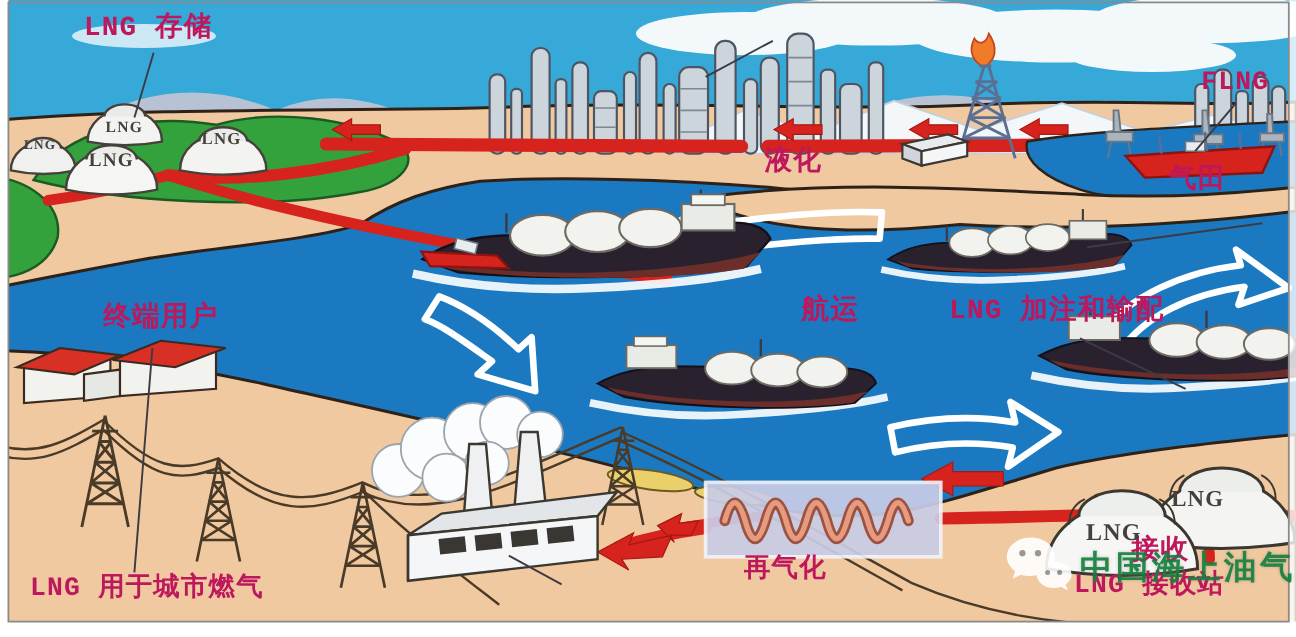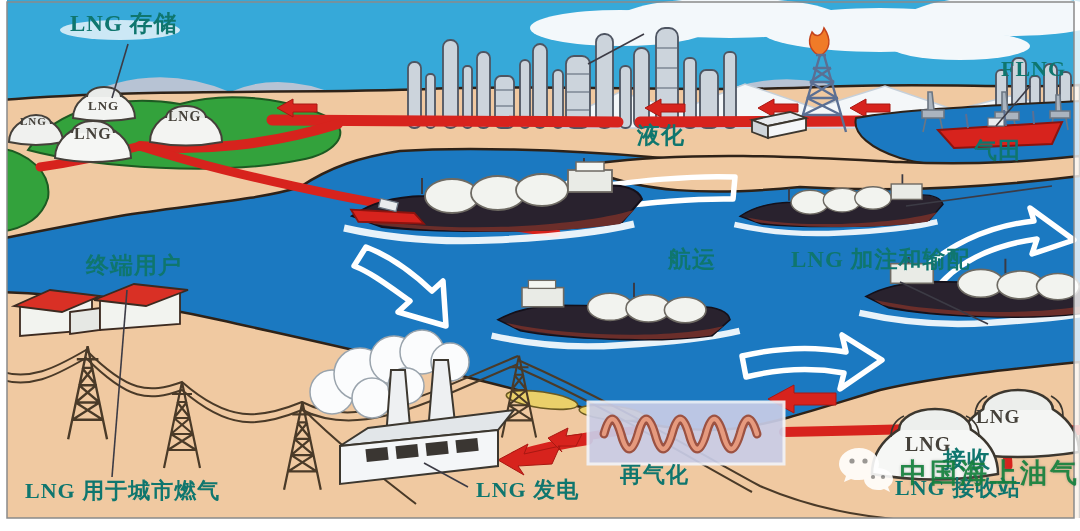--- a/index.html
+++ b/index.html
@@ -1,20 +1,20 @@
 <!DOCTYPE html>
 <html><head>
 <meta charset="utf-8">
 <style>
   html,body{margin:0;padding:0;background:#fff;}
   .scene{position:relative;width:1080px;height:531px;overflow:hidden;background:#fff;
          font-family:"Liberation Serif","DejaVu Serif",serif;}
   .scene svg.bg{position:absolute;left:0;top:0;}
-  .lbl{position:absolute;font-size:23px;font-weight:700;color:#0f766e;white-space:nowrap;
-       letter-spacing:1px;line-height:1;}
+  .lbl{position:absolute;font-size:23px;font-weight:700;color:#be185d;white-space:nowrap;
+       letter-spacing:1px;line-height:1;font-family:Liberation Mono, monospace;}
   .lbl.big{font-size:22px;}
   .tanklbl{position:absolute;font-weight:700;color:#45413a;letter-spacing:1px;line-height:1;}
   .watermark{position:absolute;left:836px;top:446px;display:flex;align-items:center;gap:6px;
              opacity:.93;}
   .watermark .wm-text{font-size:27px;color:#15803d;letter-spacing:3px;font-weight:600;
              text-shadow:0 0 3px rgba(110,110,110,.45);white-space:nowrap;}
 </style>
 </head>
 <body>
 
@@ -322,21 +322,20 @@
   </svg>
 
   <div class="lbl" style="left:70px;top:12px">LNG 存储</div>
   <div class="lbl big" style="left:1001px;top:58px">FLNG</div>
   <div class="lbl" style="left:637px;top:124px">液化</div>
   <div class="lbl" style="left:974px;top:139px">气田</div>
   <div class="lbl" style="left:86px;top:254px">终端用户</div>
   <div class="lbl" style="left:668px;top:248px">航运</div>
   <div class="lbl" style="left:791px;top:248px">LNG 加注和输配</div>
   <div class="lbl big" style="left:25px;top:480px">LNG 用于城市燃气</div>
-  <div class="lbl big" style="left:476px;top:479px">LNG 发电</div>
   <div class="lbl big" style="left:620px;top:464px">再气化</div>
   <div class="lbl" style="left:943px;top:448px">接收</div>
   <div class="lbl big" style="left:895px;top:477px">LNG 接收站</div>
 
   <div class="tanklbl" style="left:20px;top:116px;font-size:11px">LNG</div>
   <div class="tanklbl" style="left:88px;top:99px;font-size:13px">LNG</div>
   <div class="tanklbl" style="left:74px;top:126px;font-size:16px">LNG</div>
   <div class="tanklbl" style="left:168px;top:110px;font-size:14px">LNG</div>
   <div class="tanklbl" style="left:905px;top:434px;font-size:20px">LNG</div>
   <div class="tanklbl" style="left:976px;top:407px;font-size:19px">LNG</div>

